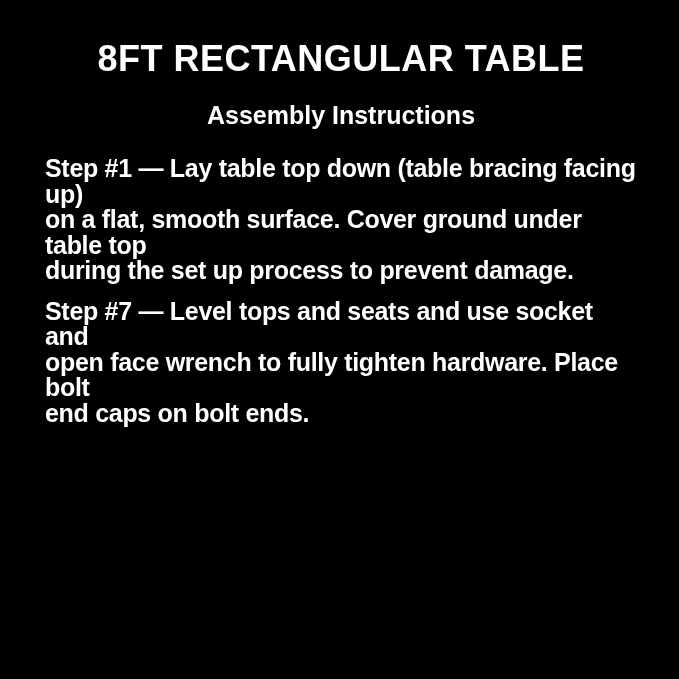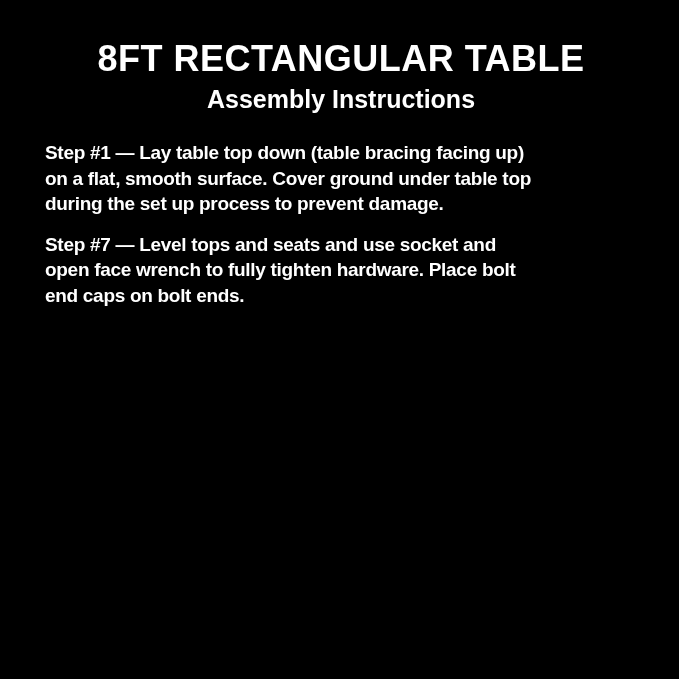--- a/index.html
+++ b/index.html
@@ -24,27 +24,27 @@
   }
   .title {
     font-size: 36px;
     line-height: 42px;
     letter-spacing: 0.5px;
     margin-top: 8px;
   }
   .subtitle {
     font-size: 25px;
     line-height: 30px;
-    margin-top: 4px;
+    margin-top: 20px;
   }
   .steps {
     margin-top: 26px;
   }
   .step {
-    font-size: 19px;
+    font-size: 25px;
     line-height: 25.5px;
     letter-spacing: -0.3px;
     white-space: pre-line;
     margin: 0 0 15px 0;
   }
 </style>
 </head>
 <body>
 
 <div class="page">

